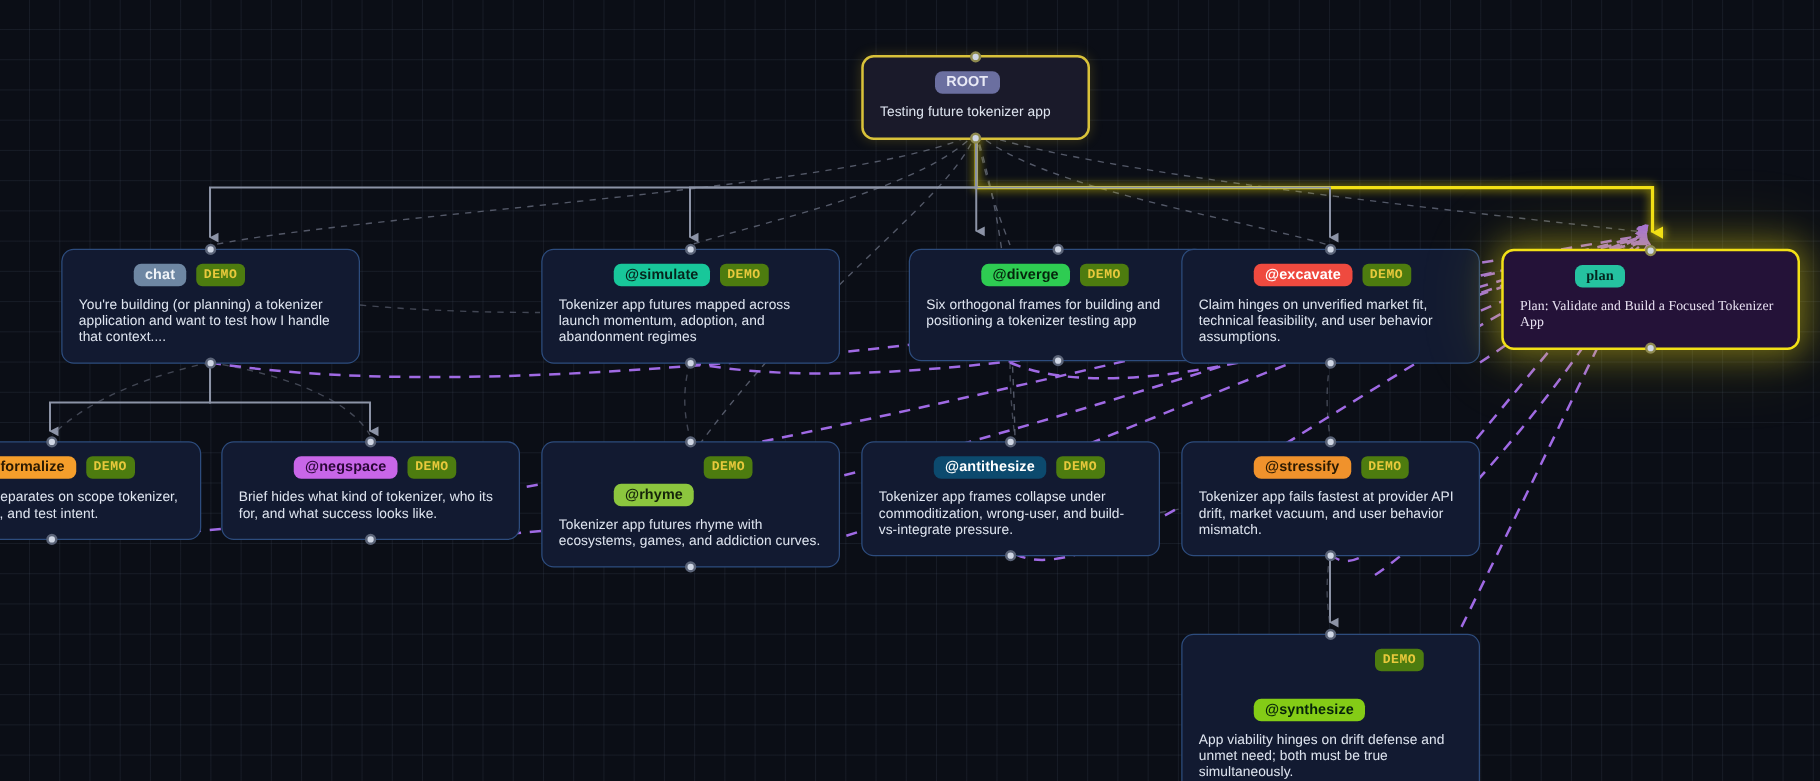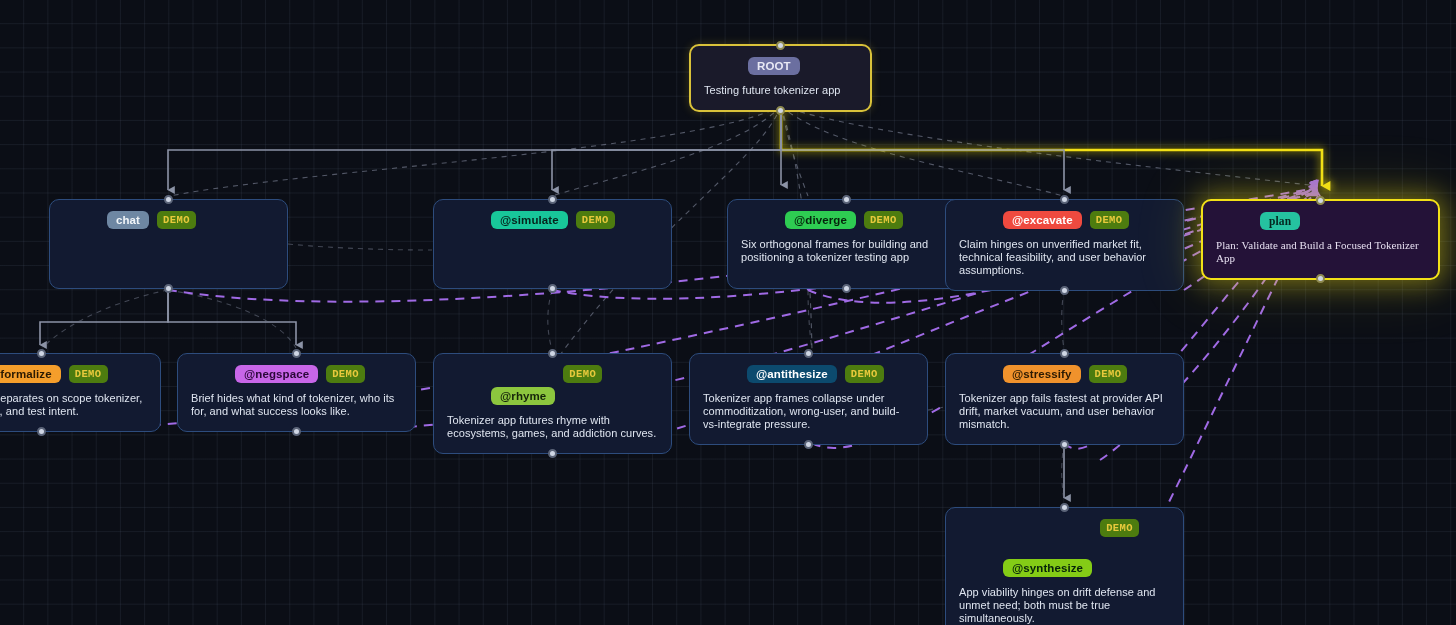--- a/index.html
+++ b/index.html
@@ -173,28 +173,30 @@
         </div>
         <div class="node-text">Testing future tokenizer app</div>
         <div class="port bot"></div>
       </div>
       <div class="node" style="left: 49px; top: 199px; width: 239px; min-height: 90px;">
         <div class="port top"></div>
         <div class="badges">
           <span class="badge" style="background: rgb(110, 135, 163); color: rgb(240, 244, 248);">chat</span>
           <span class="badge-demo">DEMO</span>
         </div>
+        <div class="node-text">You're building (or planning) a tokenizer application and want to test how I handle that context....</div>
         <div class="port bot"></div>
       </div>
       <div class="node" style="left: 433px; top: 199px; width: 239px; min-height: 90px;">
         <div class="port top"></div>
         <div class="badges">
           <span class="badge" style="background: rgb(24, 199, 154); color: rgb(6, 36, 28);">@simulate</span>
           <span class="badge-demo">DEMO</span>
         </div>
+        <div class="node-text">Tokenizer app futures mapped across launch momentum, adoption, and abandonment regimes</div>
         <div class="port bot"></div>
       </div>
       <div class="node" style="left: 727px; top: 199px; width: 239px; min-height: 90px;">
         <div class="port top"></div>
         <div class="badges">
           <span class="badge" style="background: rgb(46, 204, 82); color: rgb(5, 36, 12);">@diverge</span>
           <span class="badge-demo">DEMO</span>
         </div>
         <div class="node-text">Six orthogonal frames for building and positioning a tokenizer testing app</div>
         <div class="port bot"></div>

